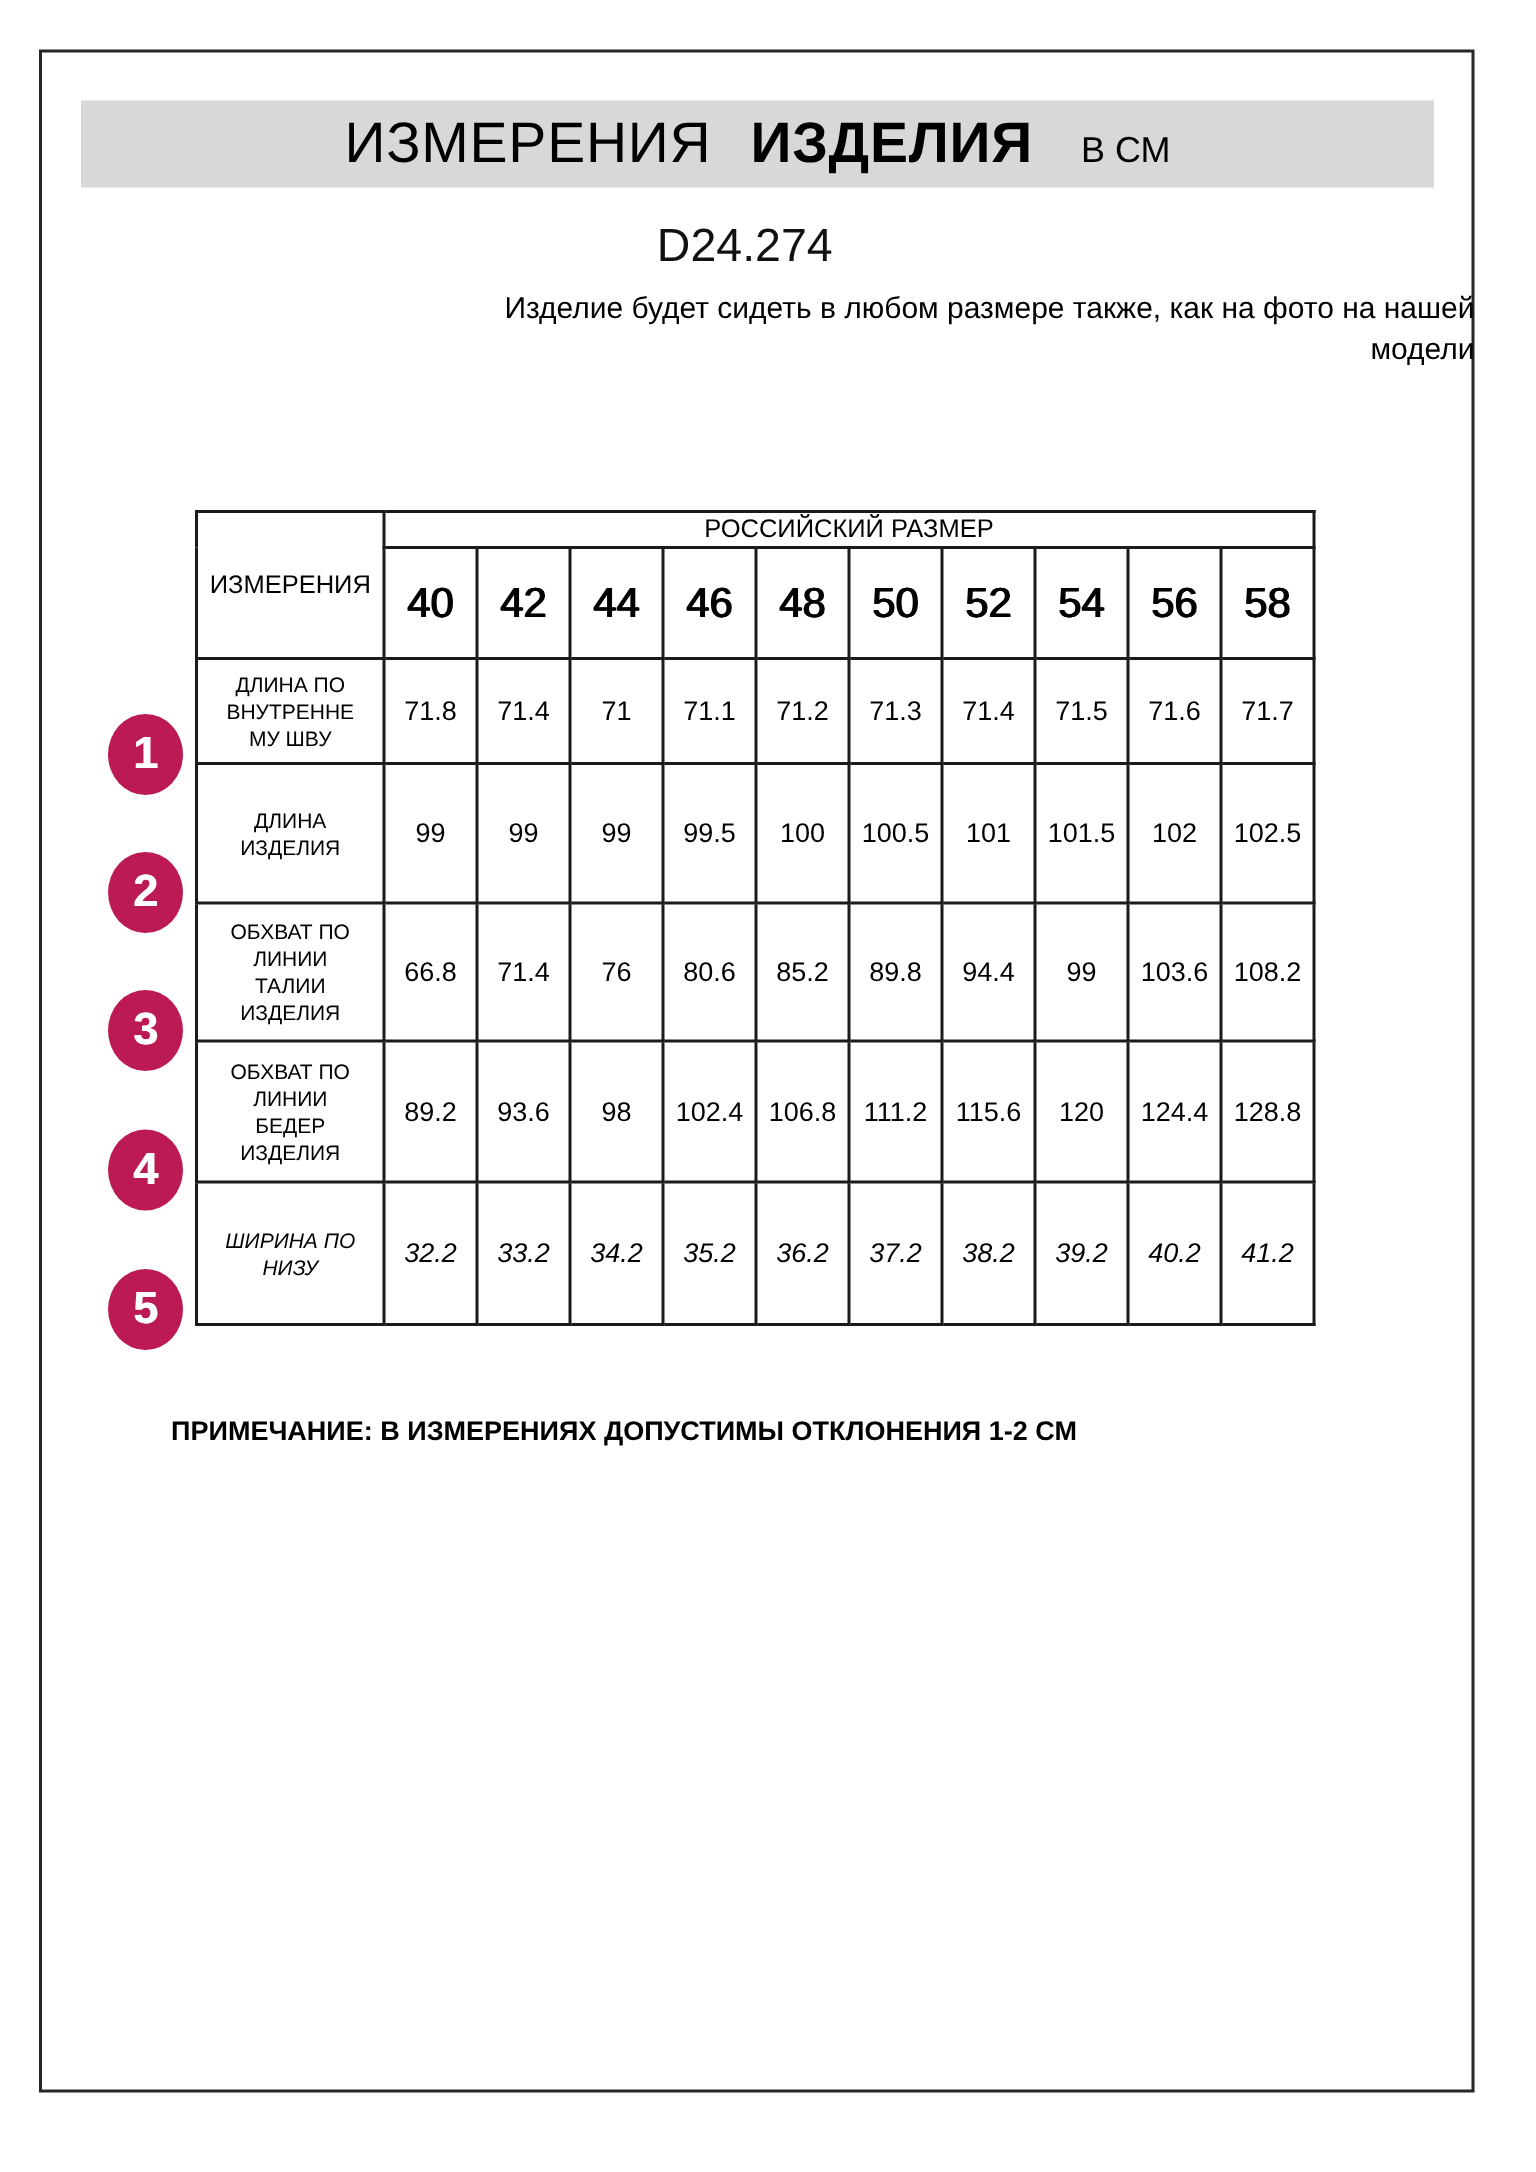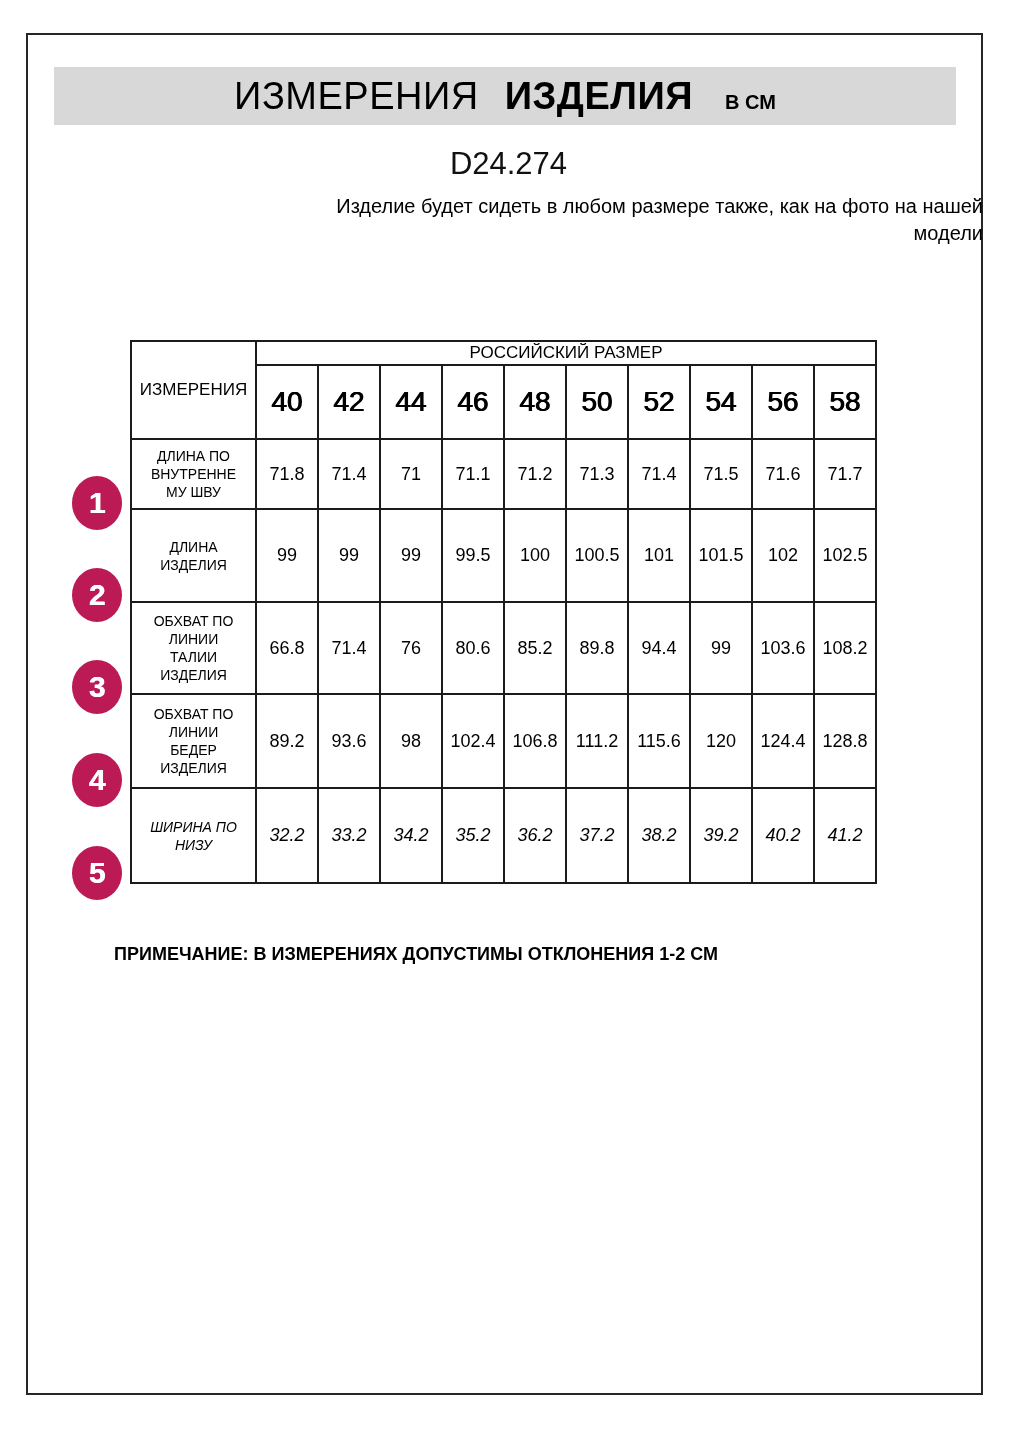--- a/index.html
+++ b/index.html
@@ -24,24 +24,24 @@
     width: 902px; height: 58px;
     background: var(--band, #d8d8d8);
     display: flex;
     justify-content: center;
     align-items: baseline;
     column-gap: 26px;
     white-space: nowrap;
   }
   .band .w1 { font-size: 38px; font-weight: 400; line-height: 58px; letter-spacing: 0.5px; }
   .band .w2 { font-size: 38px; font-weight: 700; letter-spacing: 0.5px; }
-  .band .w3 { font-size: 20px; font-weight: 700; margin-left: 6px; }
+  .band .w3 { font-size: 24px; font-weight: 400; margin-left: 6px; }
   .model-code {
     position: absolute;
-    left: 30px; top: 146px; width: 957px;
+    left: 18px; top: 146px; width: 957px;
     text-align: center;
     font-size: 31px; font-weight: 400;
     color: #111;
   }
   .subtitle {
     position: absolute;
     left: 26px; top: 193px; width: 957px;
     text-align: right;
     font-size: 20px; line-height: 27px;
     white-space: pre-line;

